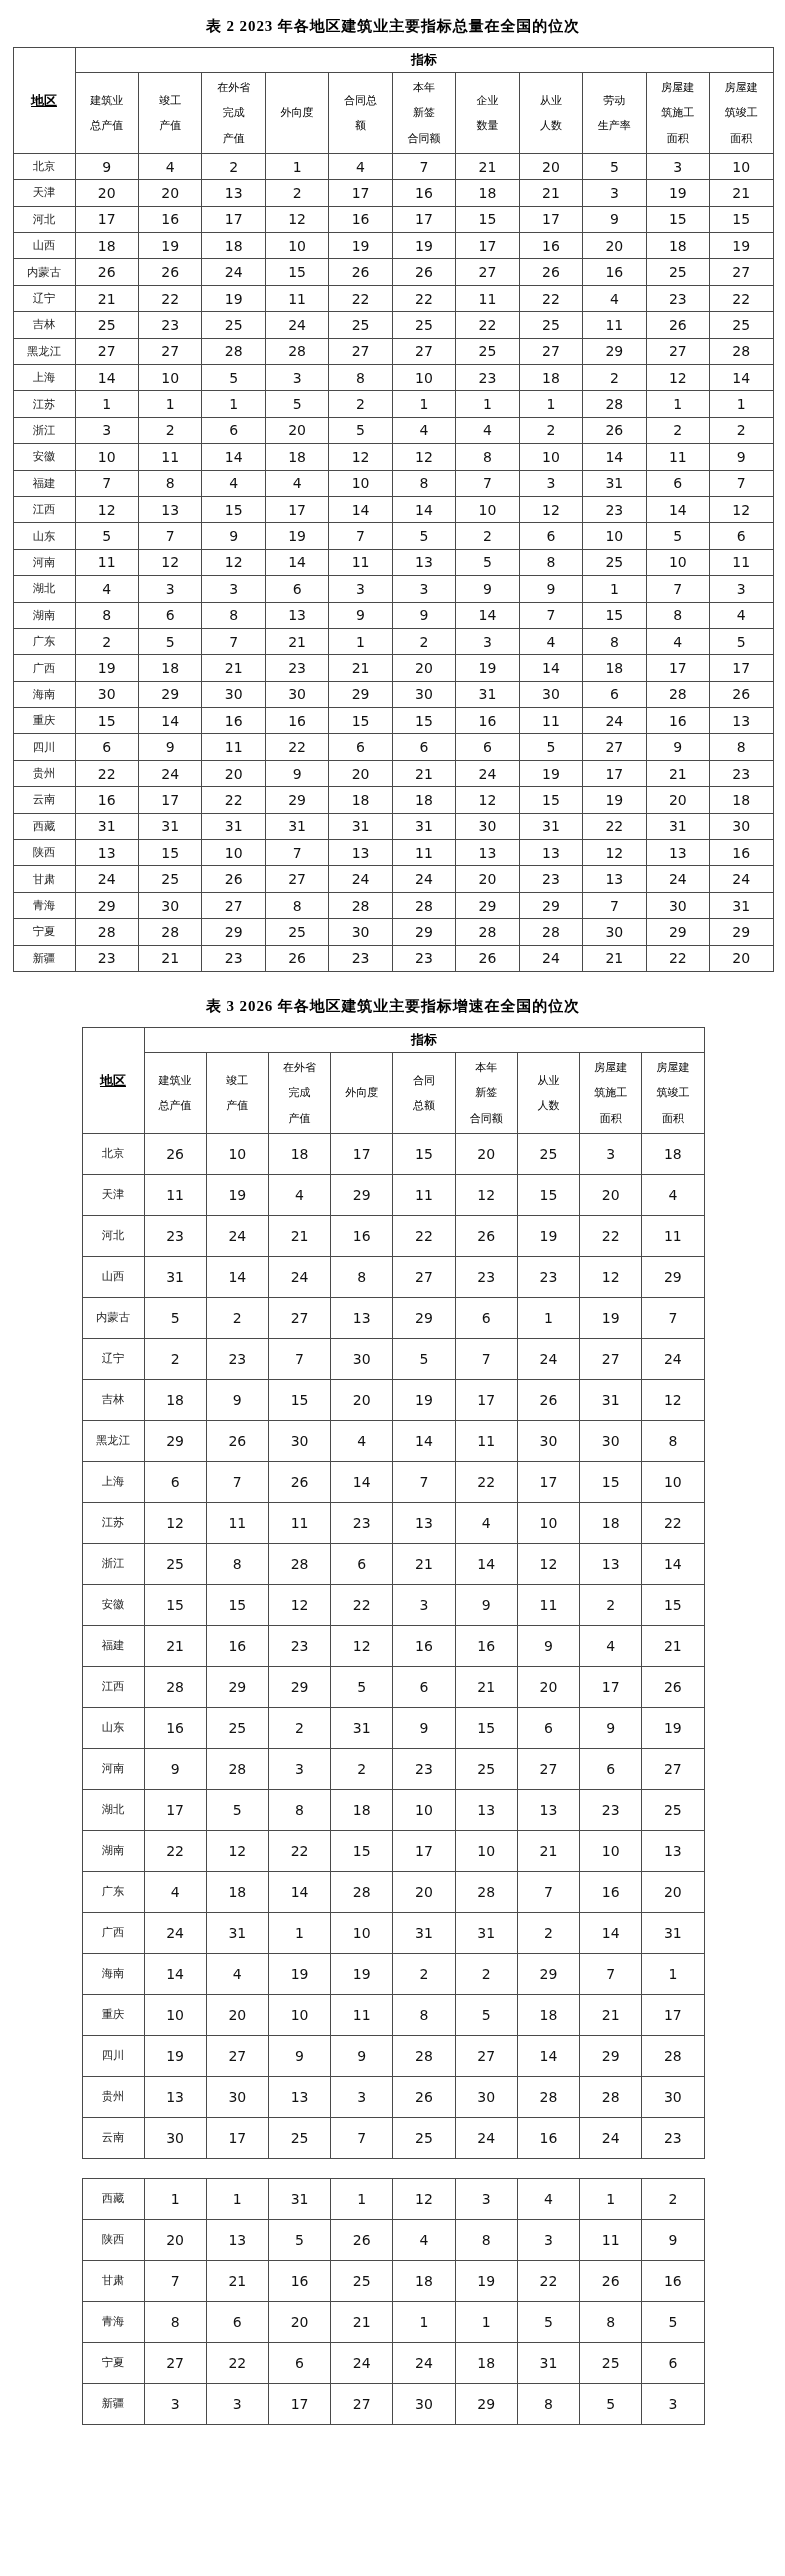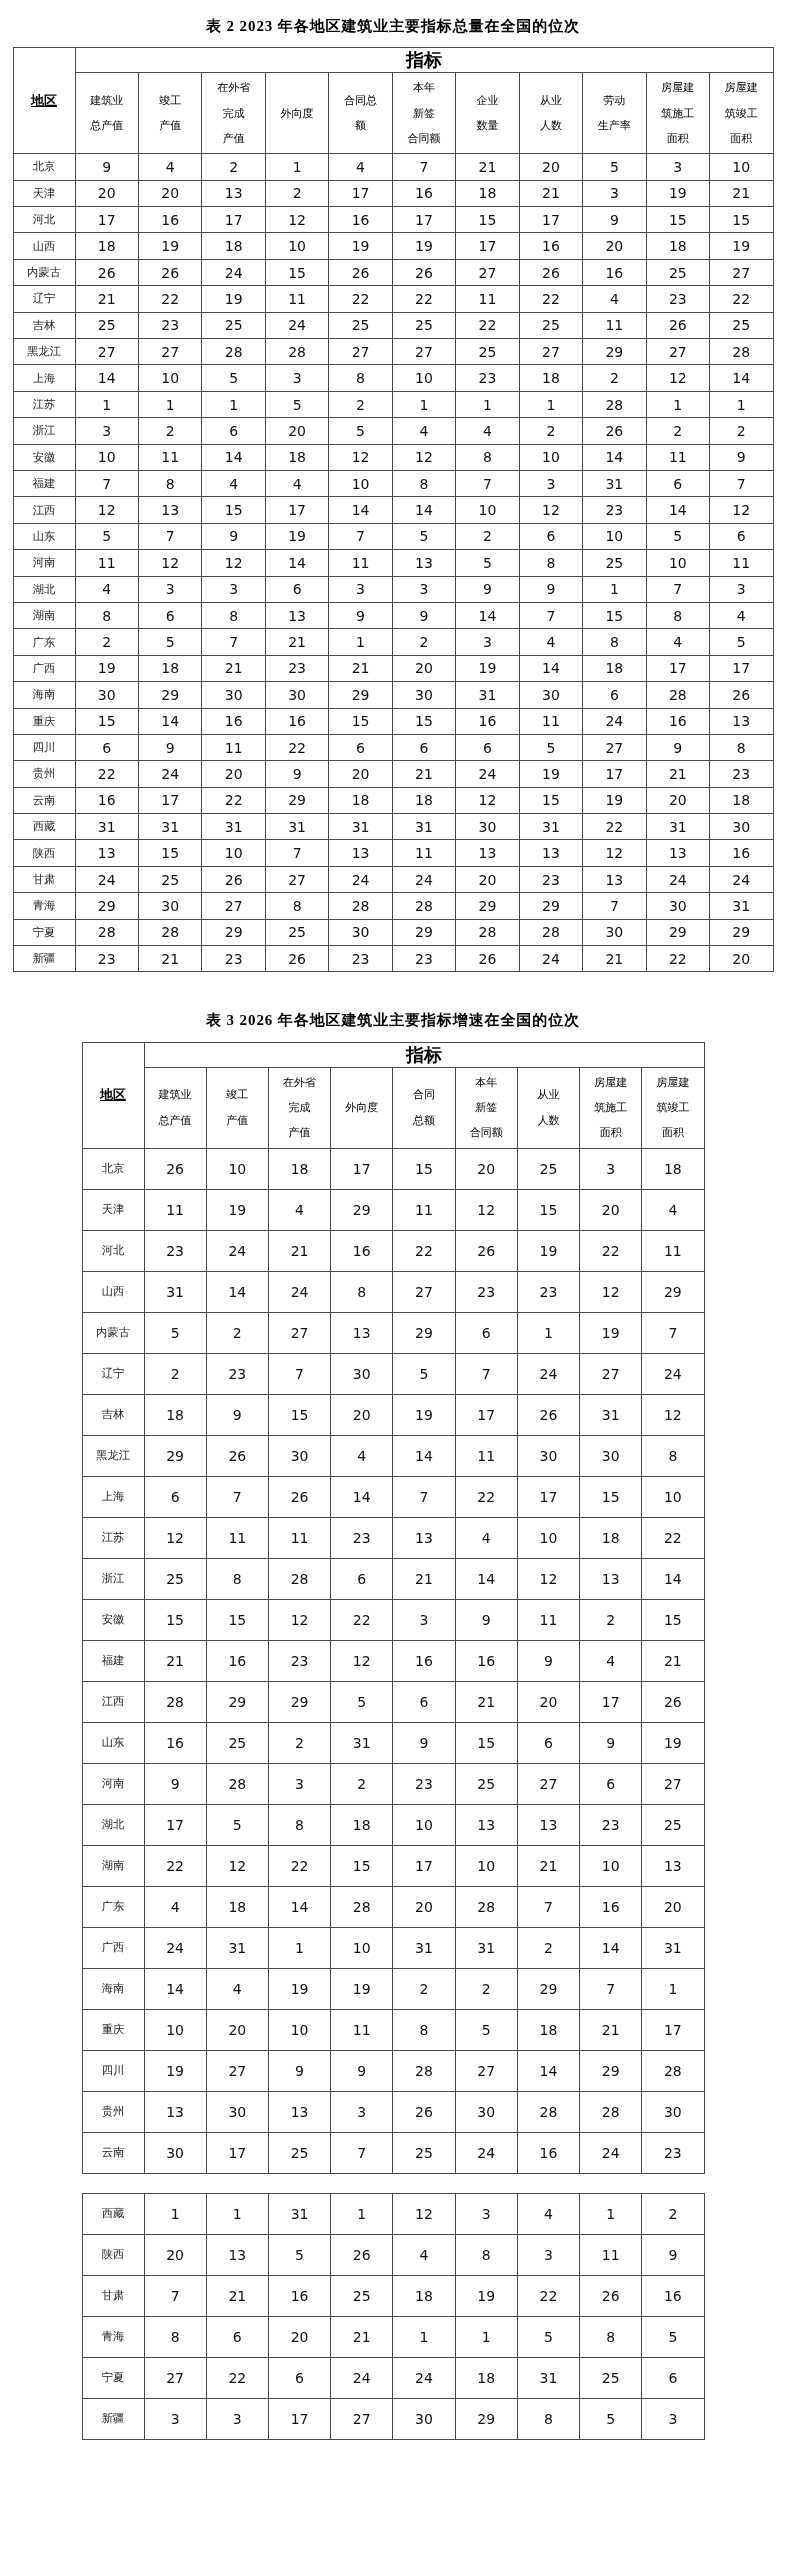--- a/index.html
+++ b/index.html
@@ -39,21 +39,21 @@
     box-sizing: border-box;
   }
   th.region-h {
     width: 62px;
     font-size: 13px;
     font-weight: bold;
     text-decoration: underline;
   }
   th.group-h {
     height: 24.6px;
-    font-size: 18px;
+    font-size: 13px;
     font-weight: bold;
   }
   th.col-h {
     height: 81px;
     font-size: 11px;
     font-weight: normal;
     white-space: pre-line;
     line-height: 2.3;
   }
   td.region {
@@ -61,21 +61,21 @@
     font-size: 11.3px;
     color: #222222;
   }
   td.num {
     font-family: "DejaVu Sans", "Liberation Sans", sans-serif;
     font-size: 14px;
     color: #111111;
   }
   table.t2 td { height: 26.4px; }
   table.t3 td { height: 41px; }
-  .t2-wrap { margin-bottom: 39px; }
+  .t2-wrap { margin-bottom: 25px; }
   .t3-gap { height: 19px; }
 </style>
 </head>
 <body>
 
 <div class="t2-wrap">
   <p class="tbl-title">表 2  2023 年各地区建筑业主要指标总量在全国的位次</p>
   <table class="t2">
     <thead>
       <tr>

